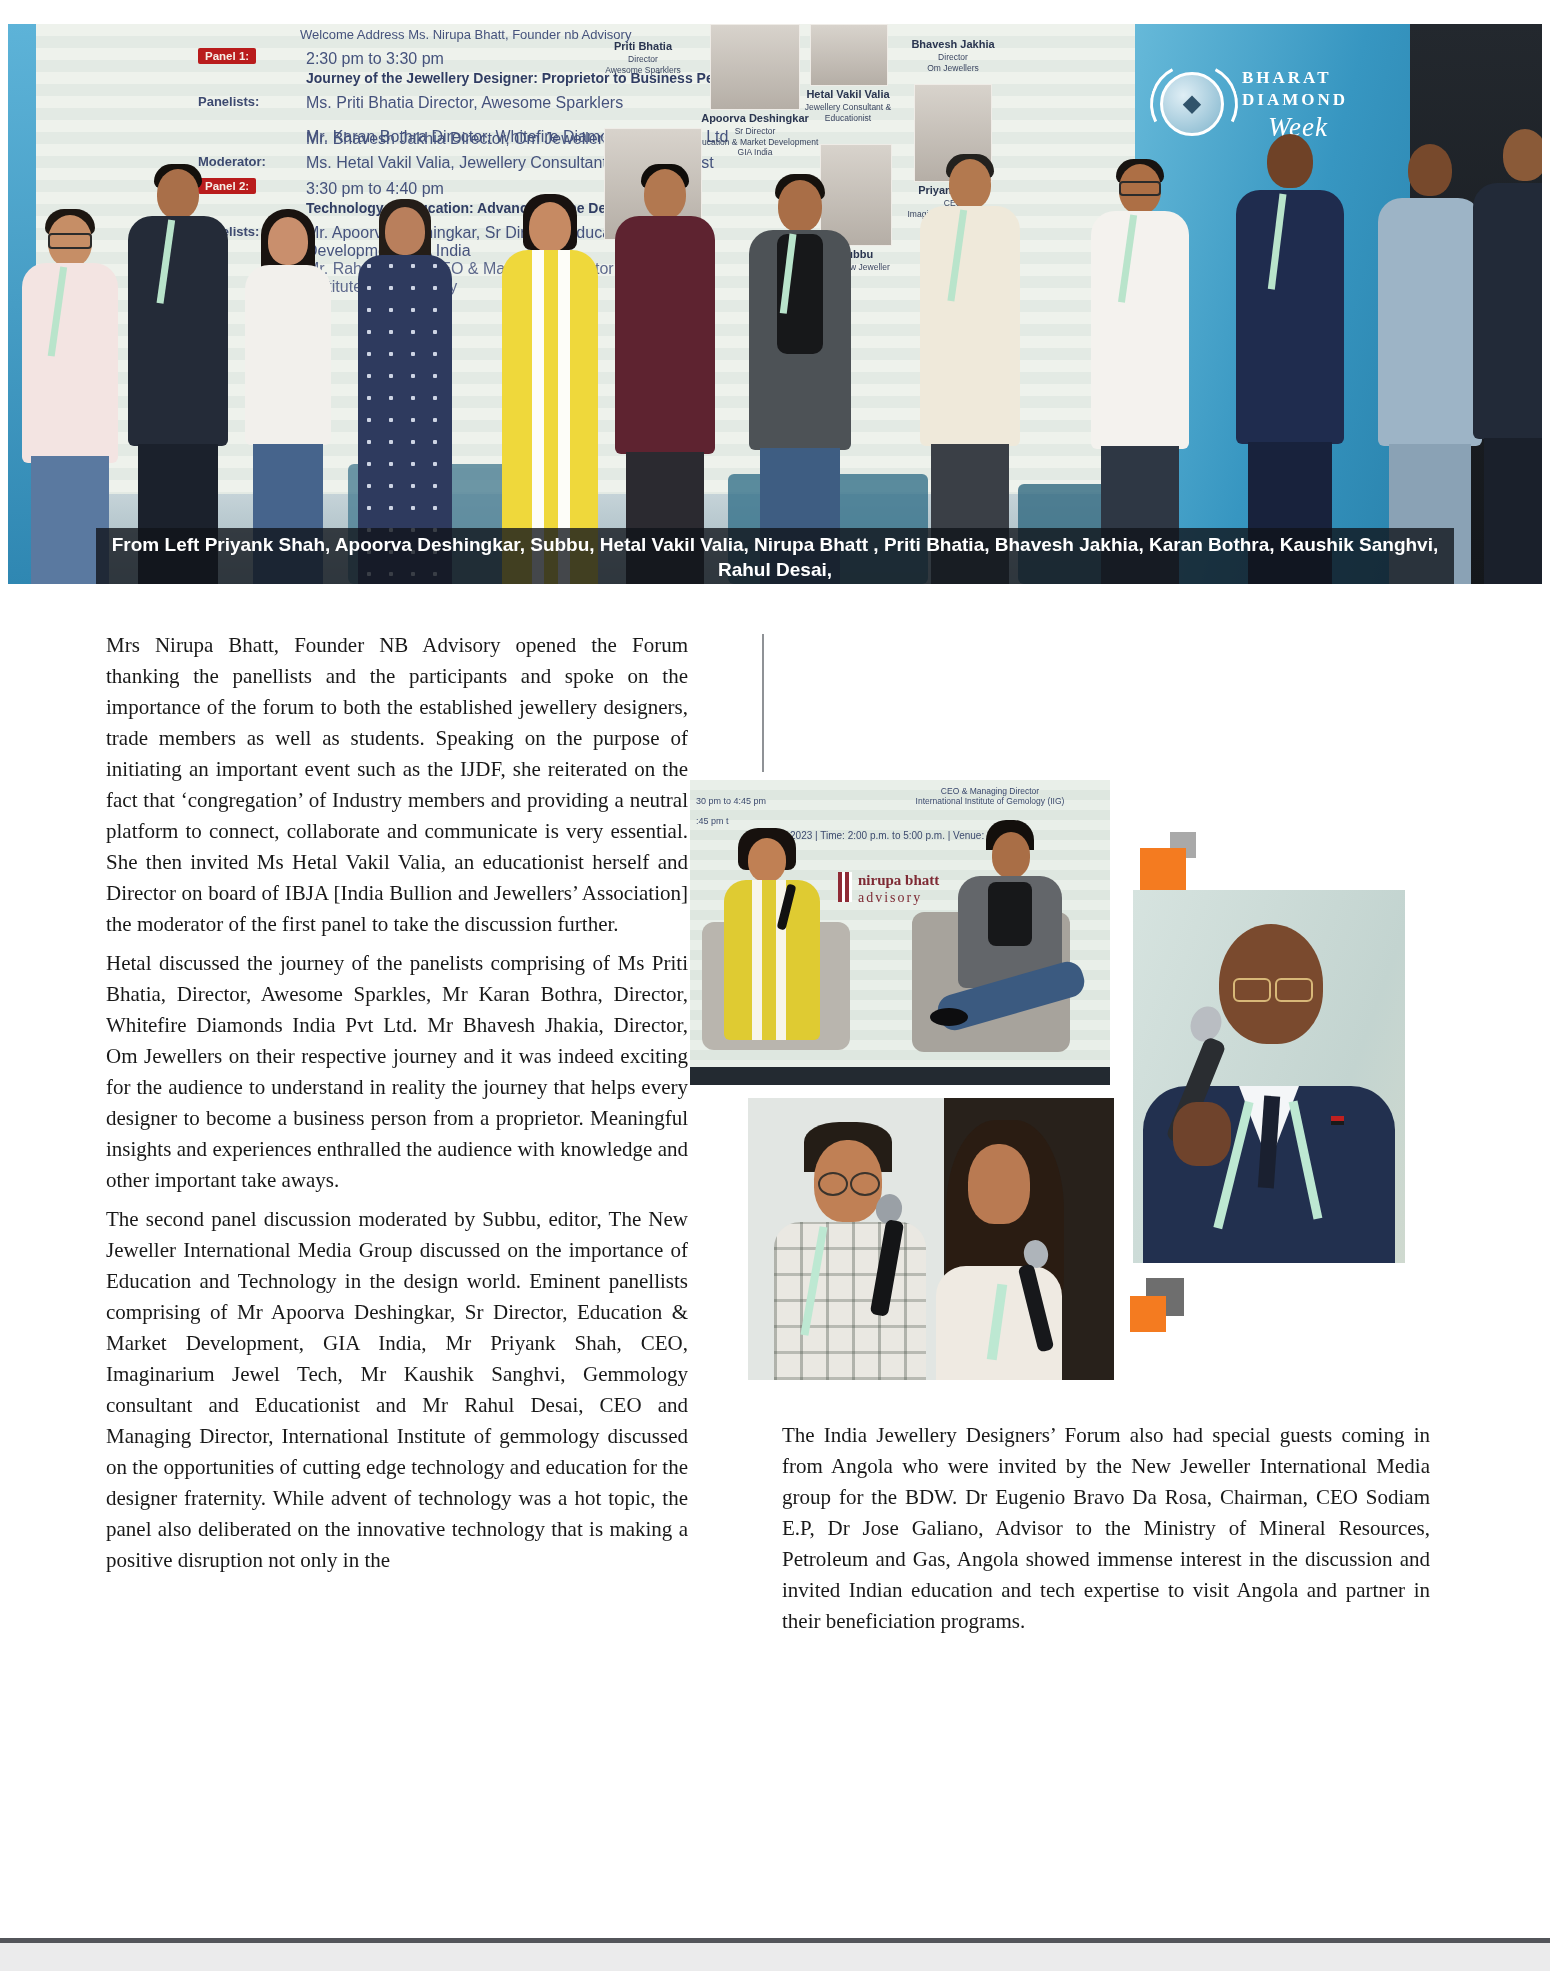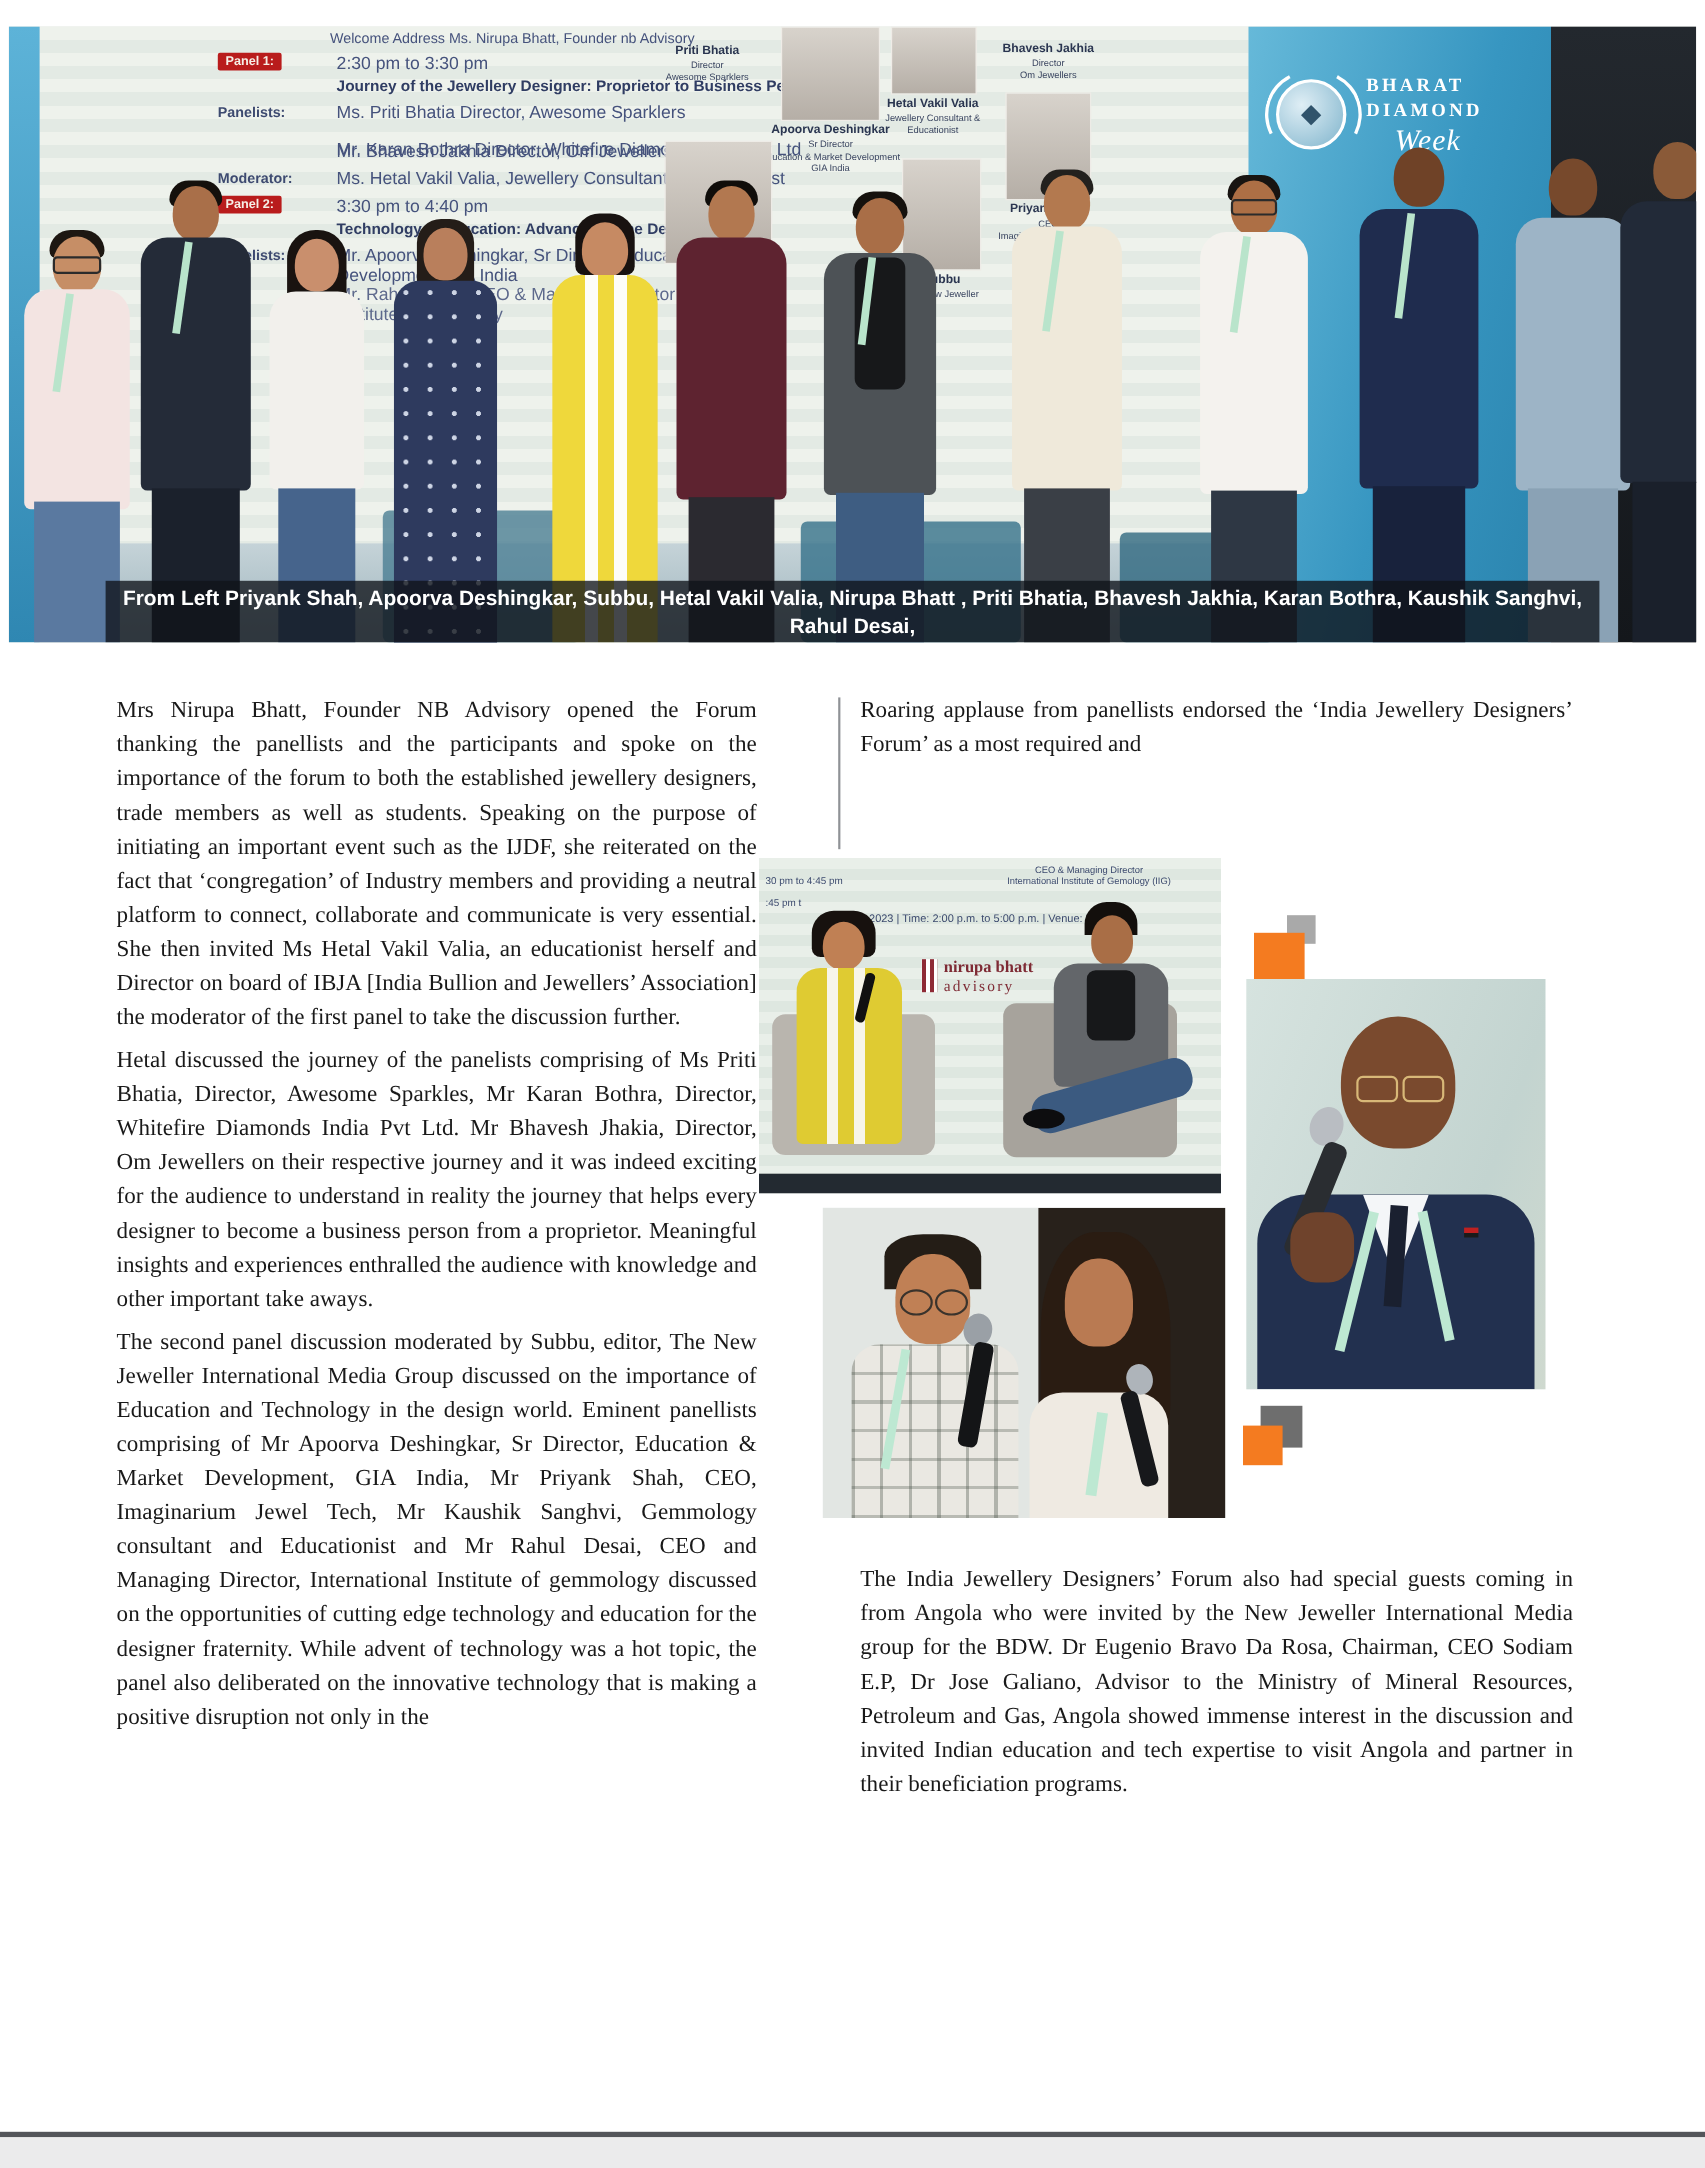--- a/index.html
+++ b/index.html
@@ -225,21 +225,20 @@
 
 <div class="abs divider"></div>
 
 <div id="col-left" class="abs col">
   <p>Mrs Nirupa Bhatt, Founder NB Advisory opened the Forum thanking the panellists and the participants and spoke on the importance of the forum to both the established jewellery designers, trade members as well as students. Speaking on the purpose of initiating an important event such as the IJDF, she reiterated on the fact that ‘congregation’ of Industry members and providing a neutral platform to connect, collaborate and communicate is very essential. She then invited Ms Hetal Vakil Valia, an educationist herself and Director on board of IBJA [India Bullion and Jewellers’ Association] the moderator of the first panel to take the discussion further.</p>
   <p>Hetal discussed the journey of the panelists comprising of Ms Priti Bhatia, Director, Awesome Sparkles, Mr Karan Bothra, Director, Whitefire Diamonds India Pvt Ltd. Mr Bhavesh Jhakia, Director, Om Jewellers on their respective journey and it was indeed exciting for the audience to understand in reality the journey that helps every designer to become a business person from a proprietor. Meaningful insights and experiences enthralled the audience with knowledge and other important take aways.</p>
   <p>The second panel discussion moderated by Subbu, editor, The New Jeweller International Media Group discussed on the importance of Education and Technology in the design world. Eminent panellists comprising of Mr Apoorva Deshingkar, Sr Director, Education &amp; Market Development, GIA India, Mr Priyank Shah, CEO, Imaginarium Jewel Tech, Mr Kaushik Sanghvi, Gemmology consultant and Educationist and Mr Rahul Desai, CEO and Managing Director, International Institute of gemmology discussed on the opportunities of cutting edge technology and education for the designer fraternity. While advent of technology was a hot topic, the panel also deliberated on the innovative technology that is making a positive disruption not only in the</p>
 </div>
 
 <div id="col-right-top" class="abs col">
-  <p>Roaring applause from panellists endorsed the ‘India Jewellery Designers’ Forum’ as a most required and</p>
 </div>
 
 <div id="col-right-bottom" class="abs col">
   <p>The India Jewellery Designers’ Forum also had special guests coming in from Angola who were invited by the New Jeweller International Media group for the BDW. Dr Eugenio Bravo Da Rosa, Chairman, CEO Sodiam E.P, Dr Jose Galiano, Advisor to the Ministry of Mineral Resources, Petroleum and Gas, Angola showed immense interest in the discussion and invited Indian education and tech expertise to visit Angola and partner in their beneficiation programs.</p>
 </div>
 
 <div id="inset-panel" class="abs inset">
   <div class="abs ip-txt" style="left:6px;top:16px;font-size:9px;">30 pm to 4:45 pm</div>
   <div class="abs ip-txt" style="left:6px;top:36px;font-size:9px;">:45 pm t</div>
   <div class="abs ip-txt" style="left:190px;top:6px;font-size:8.5px;text-align:center;white-space:pre-line;width:220px;">CEO &amp; Managing Director

